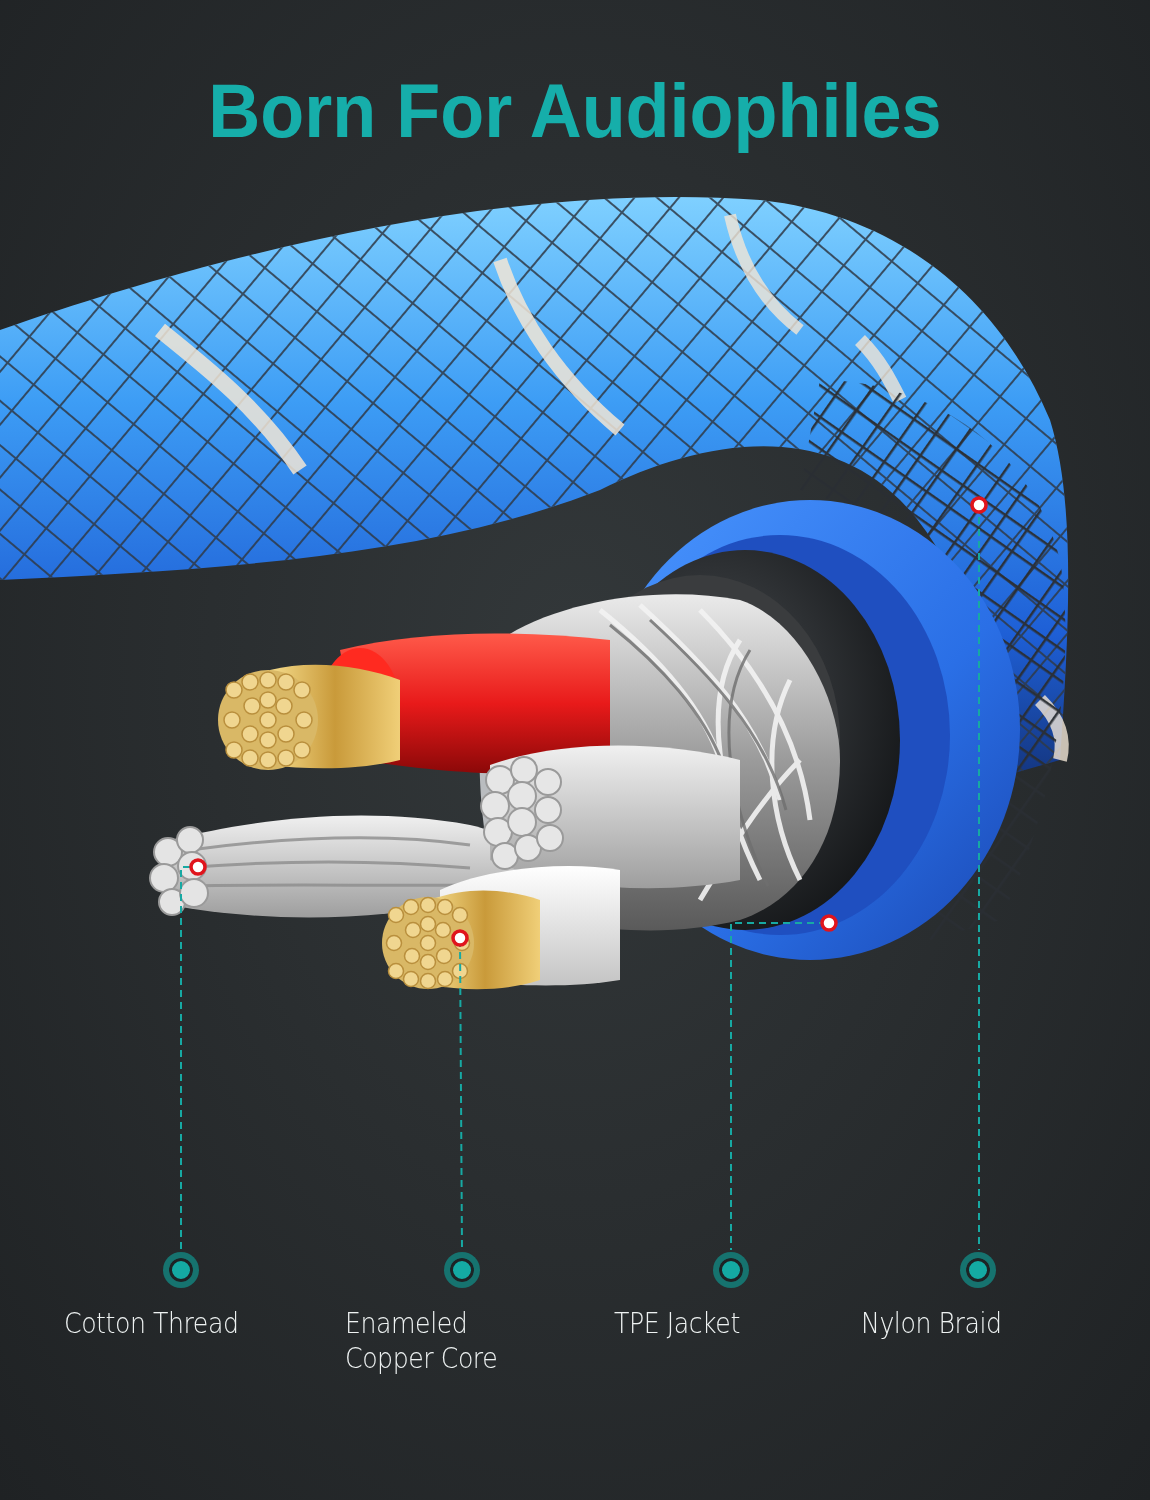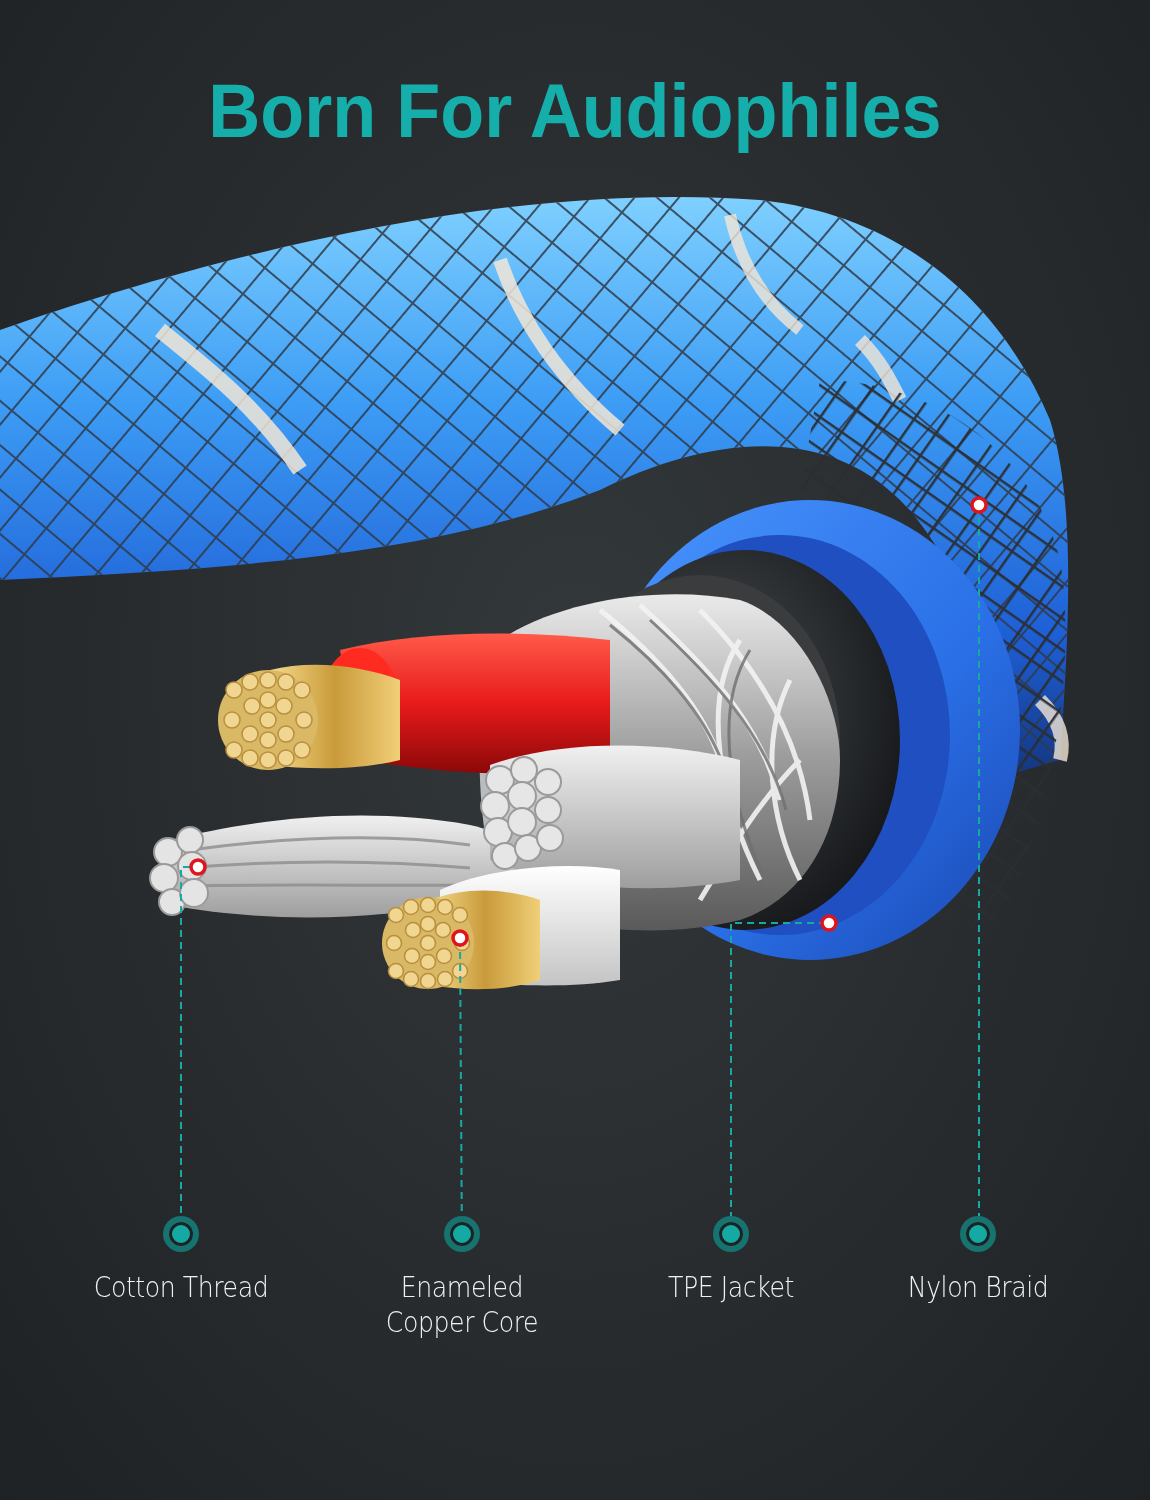--- a/index.html
+++ b/index.html
@@ -13,21 +13,21 @@
     position: absolute; left: 0; right: 0; top: 70px;
     text-align: center;
     font-family: "Liberation Sans", sans-serif;
     font-weight: bold; font-size: 72px; letter-spacing: 0px;
     color: #16aeaa;
     transform: scaleY(1.05);
   }
   .art { position: absolute; left: 0; top: 0; width: 1150px; height: 1500px; }
   .callout {
     position: absolute; width: 260px; margin-left: -130px;
-    text-align: center; top: 1216px;
+    text-align: left; top: 1252px;
   }
   .node {
     width: 36px; height: 36px; border-radius: 50%;
     margin: 0 auto; background: #16736f;
     display: flex; align-items: center; justify-content: center;
   }
   .node .inner { width: 24px; height: 24px; border-radius: 50%; background: #14aaa3; box-shadow: 0 0 0 3px #1d2325 inset; }
   .label {
     margin-top: 18px;
     font-family: "DejaVu Sans", sans-serif;

